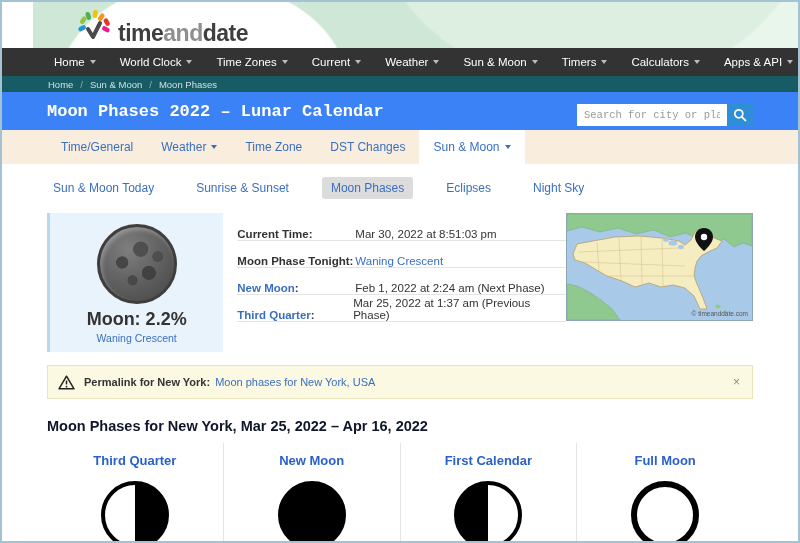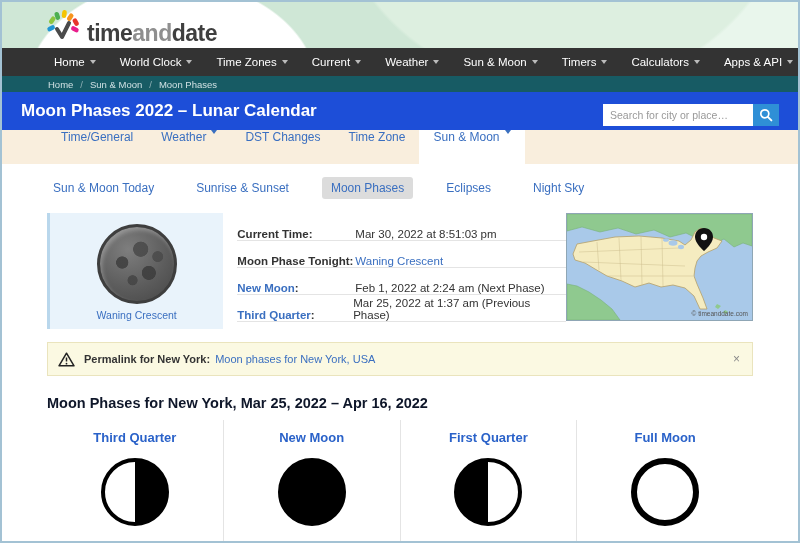--- a/index.html
+++ b/index.html
@@ -6,46 +6,46 @@
   html,body { background:#fff; }
   body { font-family:"Liberation Sans","DejaVu Sans",sans-serif; }
   #page { width:800px; height:543px; border:2px solid #a3c2d4; background:#fff; overflow:hidden; position:relative; }
 
   
   .masthead { height:46px; position:relative;
     background:
       radial-gradient(ellipse 210px 160px at 170px 90px, #ffffff 69%, rgba(255,255,255,0) 70%),
       radial-gradient(ellipse 330px 300px at 560px -120px, #ddefe0 69%, rgba(221,239,224,0) 70%),
       radial-gradient(ellipse 260px 240px at 860px 40px, #e9f6ec 69%, rgba(233,246,236,0) 70%),
-      #cfe7d6; }
+      #cfe7d6; margin-left: 31px; }
   .logo { position:absolute; left:44px; top:7px; display:flex; align-items:flex-end; gap:7px; }
   .logo-text { font-size:23px; font-weight:bold; color:#3f3f3f; letter-spacing:-0.5px; line-height:1; }
   .logo-text .and { color:#8f8f8f; }
 
   
   .navbar { height:28px; background:#333333; display:flex; align-items:center; padding:0 18px 0 40px; }
   .nav-item { color:#ffffff; font-size:11.5px; padding:0 12px; display:flex; align-items:center; gap:5px; cursor:pointer; white-space:nowrap; }
   .chev { width:0; height:0; border-left:3.5px solid transparent; border-right:3.5px solid transparent; border-top:4px solid #bbbbbb; display:inline-block; }
 
   
   .breadcrumb { height:16px; background:#175b64; color:#cfe0e3; font-size:9.5px; display:flex; align-items:center; gap:7px; padding-left:46px; }
   .crumb { cursor:pointer; }
   .crumb-sep { color:#8fb0b5; }
 
   
-  .titlebar { height:38px; background:#1d4ed8; display:flex; align-items:center; padding:0 19px; }
+  .titlebar { height:38px; background:#3b82f6; display:flex; align-items:center; padding:0 45px;font-family:Liberation Mono, monospace; }
   .page-title { color:#ffffff; font-size:17px; font-weight:bold; }
   .searchbox { margin-left:auto; display:flex; height:15px; }
   .searchbox input { width:150px; height:22px; border:none; font-size:10.5px; padding:0 7px; font-family:inherit; outline:none; color:#333; }
   .searchbox input::placeholder { color:#999; }
   .search-btn { width:26px; height:22px; background:#2f8fd6; border:none; cursor:pointer; display:flex; align-items:center; justify-content:center; }
 
   
   .tabstrip { height:34px; background:#f9eedd; display:flex; padding-left:45px; }
-  .tab { display:flex; align-items:flex-start; gap:5px; padding:0 14px; color:#3a6fc0; font-size:12px; cursor:pointer; }
+  .tab { display:flex; align-items:center; gap:5px; padding:0 14px; color:#3a6fc0; font-size:12px; cursor:pointer; }
   .tab .chev { border-top-color:#3a6fc0; }
   .tab.active { background:#ffffff; }
 
   
   .subtabs { display:flex; gap:24px; padding:13px 6px 8px 42px; }
   .subtab { color:#3a6fc0; font-size:12px; padding:4px 9px; border-radius:3px; cursor:pointer; white-space:nowrap; }
   .subtab.active { background:#dcdcdc; }
 
   
   .info-section { display:flex; margin:6px 45px 0 45px; }
@@ -180,43 +180,44 @@
 
   <div class="tabstrip">
     <span class="tab">
         <span>Time/General</span>
       </span>
     <span class="tab">
         <span>Weather</span>
         <span class="chev"></span>
       </span>
     <span class="tab">
+        <span>Time Zone</span>
+      </span>
+    <span class="tab">
         <span>DST Changes</span>
-      </span>
-    <span class="tab">
-        <span>Time Zone</span>
       </span>
     <span class="tab active">
         <span>Sun &amp; Moon</span>
         <span class="chev"></span>
       </span>
   </div>
 
   <div class="subtabs">
     <span class="subtab">Sun &amp; Moon Today</span>
     <span class="subtab">Sunrise &amp; Sunset</span>
     <span class="subtab active">Moon Phases</span>
     <span class="subtab">Eclipses</span>
     <span class="subtab">Night Sky</span>
   </div>
 
   <div class="info-section">
 
     <div class="moon-panel">
       <div class="big-moon"></div>
+      <div class="moon-illum">Moon: 2.2%</div>
       <div class="moon-phase-link">Waning Crescent</div>
     </div>
 
     <div class="info-table">
       <div class="info-row">
         <span class="info-lbl"><span>Current Time</span><span>:</span></span>
         <span class="info-val">Mar 30, 2022 at 8:51:03 pm</span>
       </div>
       <div class="info-row">
         <span class="info-lbl"><span>Moon Phase Tonight</span><span>:</span></span>
@@ -286,21 +287,21 @@
       <div class="card-title">Third Quarter</div>
       <div class="phase-icon phase-third"></div>
 
     </div>
     <div class="card">
       <div class="card-title">New Moon</div>
       <div class="phase-icon phase-new"></div>
 
     </div>
     <div class="card">
-      <div class="card-title">First Quarter</div>
+      <div class="card-title">First Calendar</div>
       <div class="phase-icon phase-first"></div>
 
     </div>
     <div class="card">
       <div class="card-title">Full Moon</div>
       <div class="phase-icon phase-full"></div>
 
     </div>
   </div>
 

